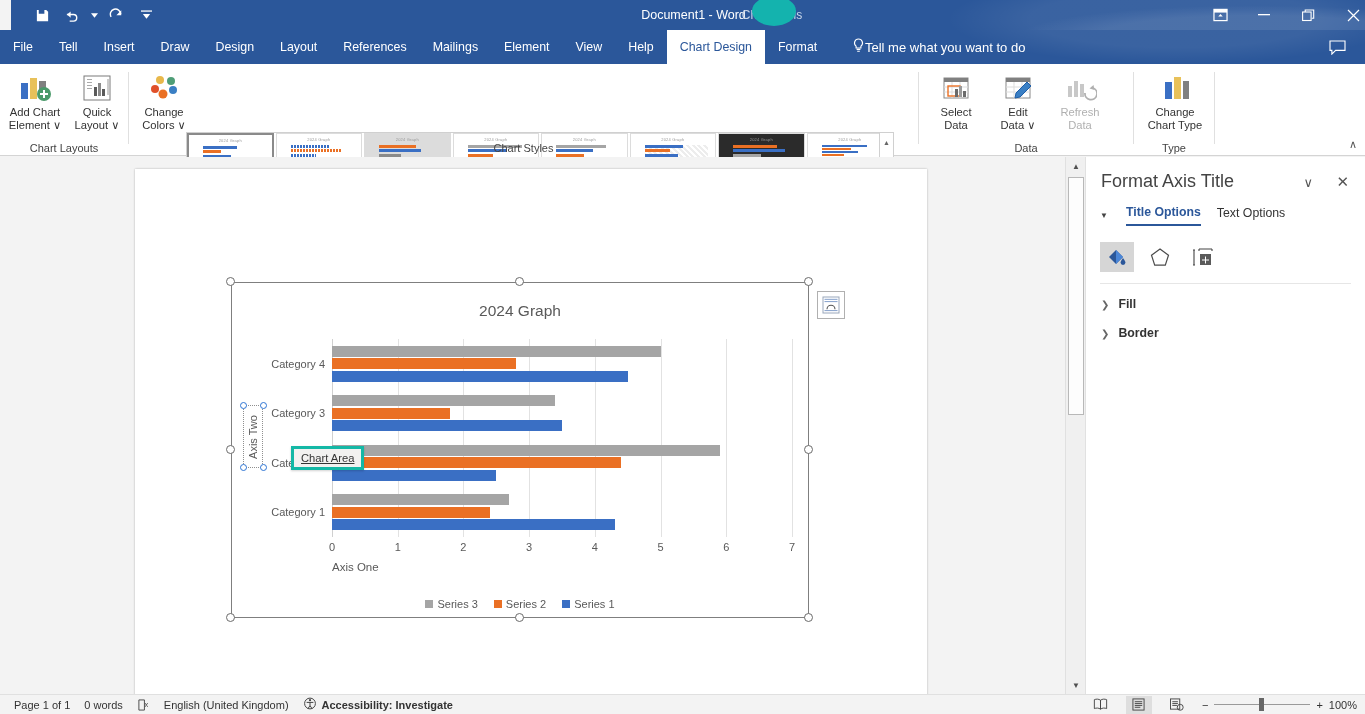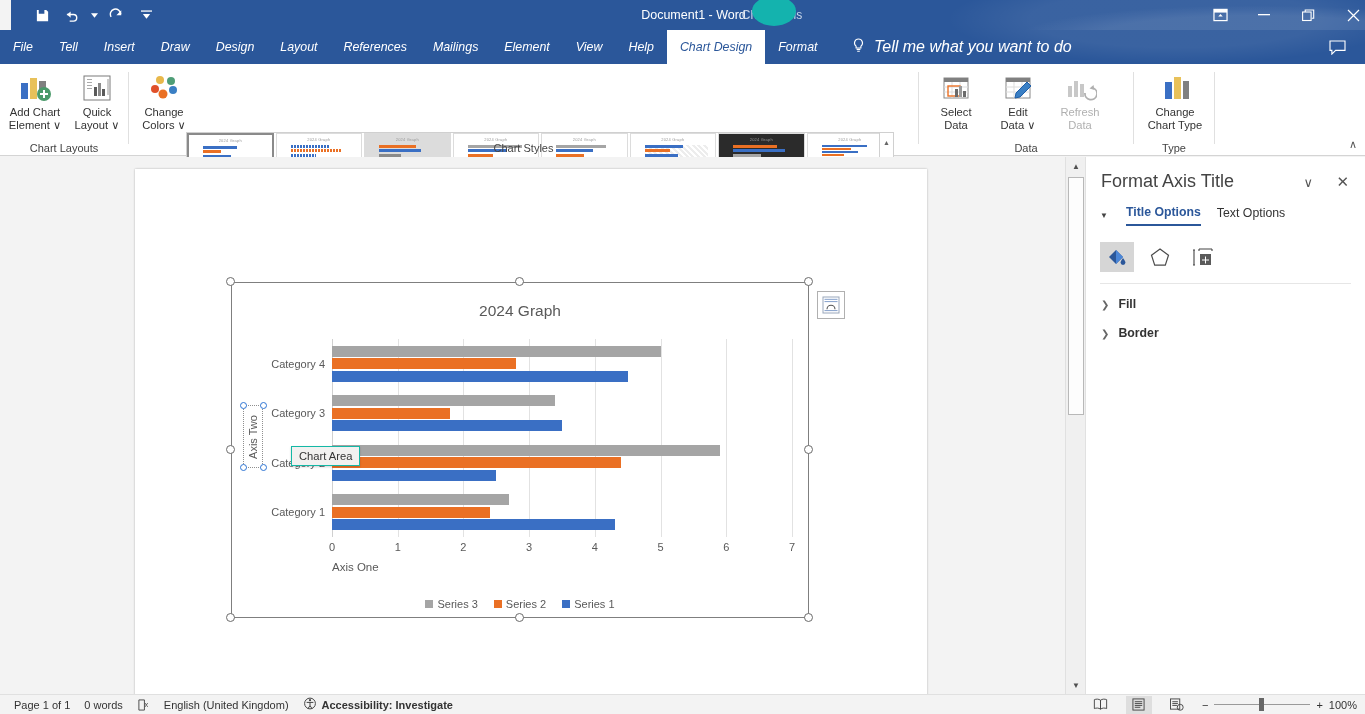--- a/index.html
+++ b/index.html
@@ -28,29 +28,29 @@
   .tb-charttools { position: absolute; left: 686px; top: 0; width: 150px; height: 30px;
     display: flex; align-items: center; justify-content: center;
     font-size: 12px; color: #cbd8ea; }
   .cursor-blob { position: absolute; left: 741px; top: -4px; width: 44px; height: 30px;
     background: #14b3ae; border-radius: 50%; }
   .wincontrols { position: absolute; right: 0; top: 0; height: 30px; display: flex; align-items: center; }
   .wc { width: 45px; height: 30px; display: flex; align-items: center; justify-content: center; color: #fff; font-size: 13px; }
   .ribbon-display { width: 42px; height: 30px; display: flex; align-items: center; justify-content: center; }
 
   
-  .tabsrow { position: absolute; left: 0; top: 30px; width: 1365px; height: 34px; background: #2b579a; font-style: italic; }
+  .tabsrow { position: absolute; left: 0; top: 30px; width: 1365px; height: 34px; background: #2b579a; }
   .tabsrow .tb-bgwave { position:absolute; right:0; top:-30px; width:420px; height:64px;
     background: radial-gradient(ellipse at 55% 30%, rgba(255,255,255,.07) 0 45%, rgba(255,255,255,0) 70%); }
   .tabs { position: absolute; left: 0; top: 0; height: 34px; display: flex; align-items: stretch; }
   .tab { height: 34px; padding: 0 13px; display: flex; align-items: center;
     color: #fff; font-size: 12.4px; white-space: nowrap; }
   .tab.active { background: #fff; color: #2b579a; }
   .tellme { position: absolute; left: 852px; top: 0; height: 34px; display: flex; align-items: center;
-    gap: 9px; color: #fff; font-size: 16px; }
+    color: #fff; font-size: 13px; }
   .comment-btn { position: absolute; right: 8px; top: 0; height: 34px; width: 40px;
     display: flex; align-items: center; justify-content: center; color: #fff; }
 
   
   .ribbon { position: absolute; left: 0; top: 64px; width: 1365px; height: 92px;
     background: #fff; border-bottom: 1px solid #d4d4d4; }
   .rb-group { position: absolute; top: 0; height: 92px; }
   .rb-group-label { position: absolute; bottom: 2px; width: 100%; text-align: center;
     font-size: 11px; color: #444; }
   .rb-sep { position: absolute; top: 8px; width: 1px; height: 72px; background: #e0e0e0; }
@@ -112,22 +112,22 @@
   
   .axistwo {
     position: absolute; left: 12px; top: 123px; width: 20px; height: 63px;
     border: 1px dotted #8f8f8f; display: flex; align-items: center; justify-content: center;
   }
   .axistwo span { transform: rotate(-90deg); white-space: nowrap; font-size: 11px; color: #595959; }
   .ah { position: absolute; width: 7px; height: 7px; border-radius: 50%;
     background: #fff; border: 1.3px solid #2e75d4; }
 
   .tooltip { position: absolute; left: 60px; top: 164px; padding: 3px 7px;
-    background: #f2f1f0; border: 1px solid #14b8a6; font-size: 11.2px; color: #333;
-    box-shadow: 0 1px 2px rgba(0,0,0,.18); }
+    background: #f2f1f0; border: 3px solid #14b8a6; font-size: 11.2px; color: #333;
+    box-shadow: 0 1px 2px rgba(0,0,0,.18); text-decoration: underline; }
 
   
   .vscroll { position: absolute; left: 1065px; top: 157px; width: 20px; height: 537px;
     background: #f0f0f0; border-left: 1px solid #e0e0e0; }
   .vs-btn { position: absolute; left: 0; width: 20px; height: 18px;
     display: flex; align-items: center; justify-content: center; font-size: 8px; color: #505050;
     background: #f0f0f0; }
   .vs-up { top: 0; } .vs-down { bottom: 0; }
   .vs-thumb { position: absolute; left: 2px; top: 20px; width: 16px; height: 238px;
     background: #fdfdfd; border: 1px solid #b8b8b8; }

